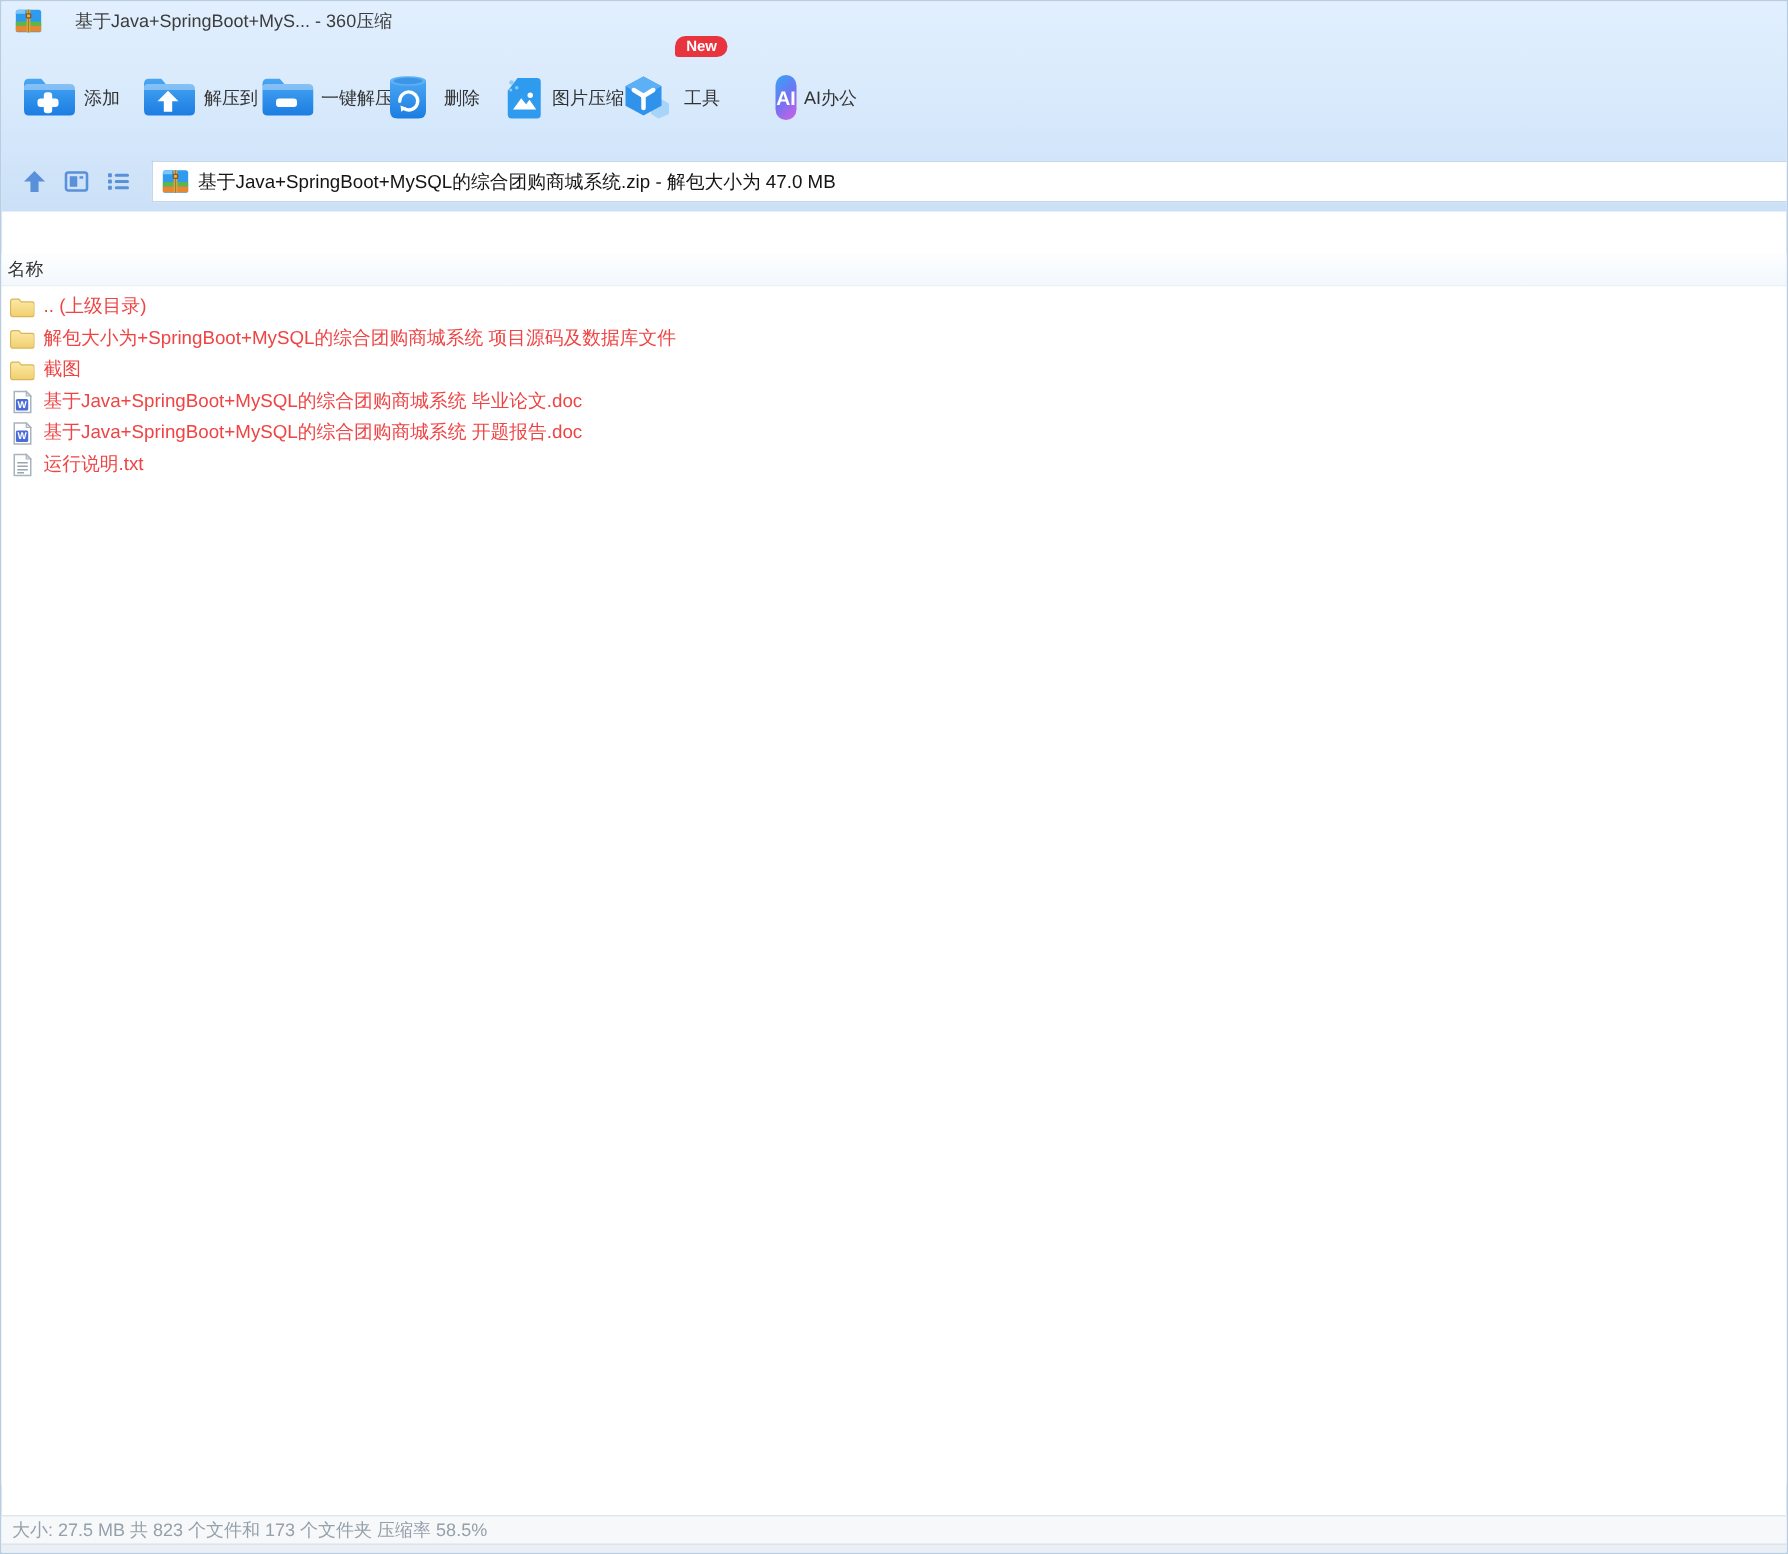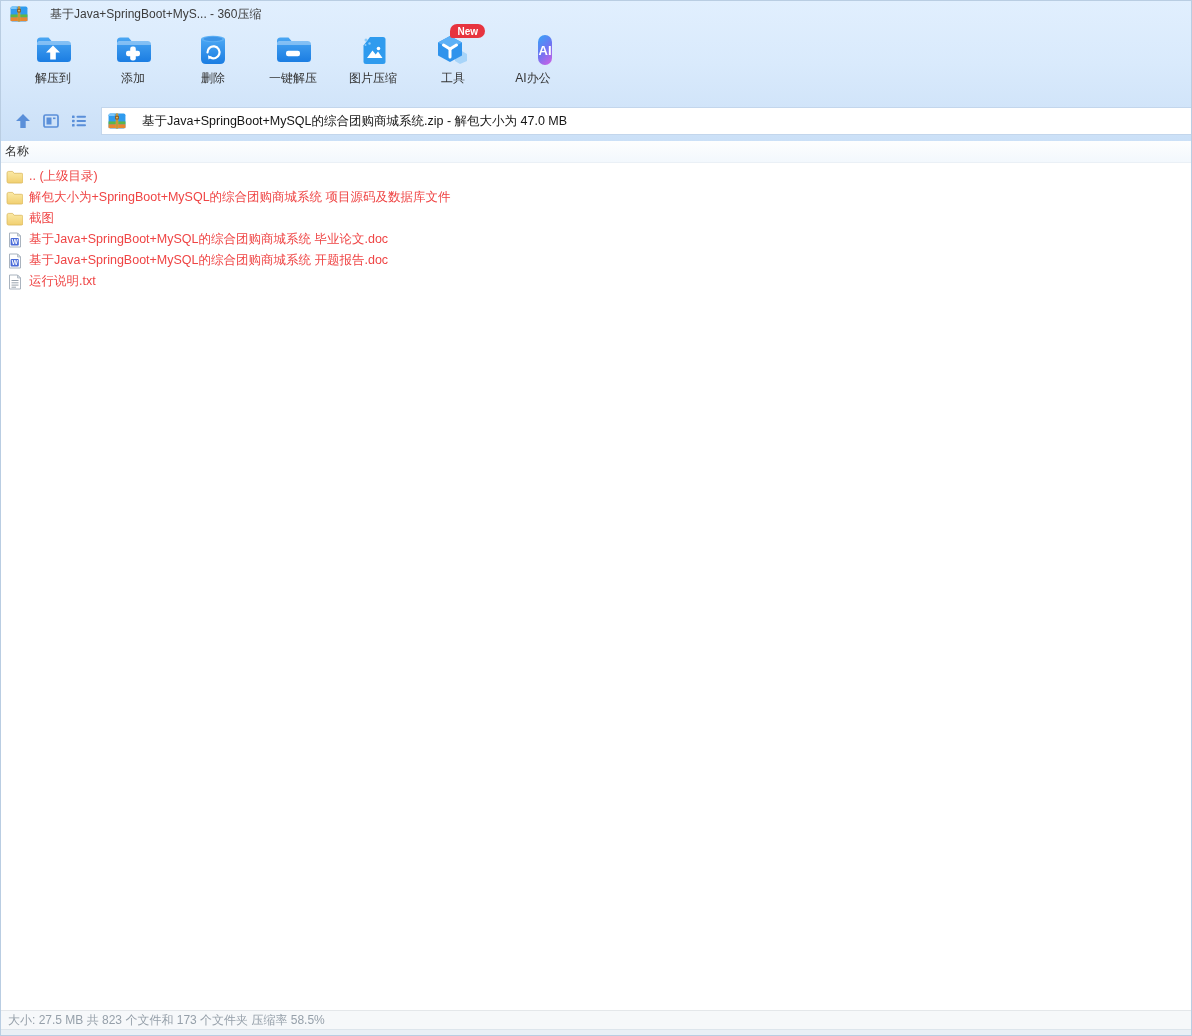--- a/index.html
+++ b/index.html
@@ -18,21 +18,21 @@
   }
   .titlebar {
     height:26px; display:flex; align-items:center; gap:22px;
     padding-left:9px; font-size:12px; color:#3c3c3c;
   }
   .toolbar {
     height:74px; display:flex; align-items:flex-start; padding-left:12px;
   }
   .tool-btn {
     width:80px; height:70px; position:relative;
-    display:flex; flex-direction:column; align-items:center;
+    display:flex; flex-direction:row; align-items:center;
     padding-top:6px; gap:5px; border-radius:4px; cursor:default;
     font-size:12px; color:#333;
   }
   .tool-icon { width:38px; height:34px; display:flex; align-items:center; justify-content:center; }
   .tool-label { line-height:13px; white-space:nowrap; }
   .new-badge {
     position:absolute; top:-3px; right:8px;
     background:#e7343f; color:#fff; font-size:10px; font-weight:bold;
     padding:1.5px 7px; border-radius:9px 9px 9px 3px; line-height:11px;
   }
@@ -46,30 +46,30 @@
   .address-row {
     height:40px; display:flex; align-items:center; padding-left:10px;
   }
   .nav-btn {
     width:24px; height:24px; margin-right:4px;
     display:flex; align-items:center; justify-content:center; border-radius:3px;
   }
   .address-field {
     flex:1; height:28px; margin-left:6px; background:#fff;
     border:1px solid #c3d6ec; border-right:none;
-    display:flex; align-items:center; gap:16px; padding-left:6px;
+    display:flex; align-items:center; gap:6px; padding-left:6px;
     font-size:12.5px; color:#151515; white-space:nowrap; overflow:hidden;
   }
   
   .list-header {
     height:22px; flex:0 0 auto;
     background:linear-gradient(180deg,#fdfefe 0%,#f3f8fd 100%);
     border-bottom:1px solid #eaf0f6;
     display:flex; align-items:center; padding-left:4px;
-    font-size:12px; color:#333;
+    font-size:12px; color:#333;margin-top:28px;
   }
   
   .file-list { flex:1 1 auto; background:#fff; padding-top:3px; overflow:hidden; }
   .file-row {
     height:21px; display:flex; align-items:center; gap:6px; padding-left:5px;
     font-size:12.5px; color:#ef4444; white-space:nowrap; cursor:default;
   }
   .row-icon { width:17px; height:17px; display:flex; align-items:center; justify-content:center; flex:0 0 auto; }
   
   .statusbar {
@@ -116,62 +116,62 @@
       <span>基于Java+SpringBoot+MyS... - 360压缩</span>
     </div>
 
     <div class="toolbar">
 
       <div class="tool-btn">
         <span class="tool-icon">
           <svg width="36" height="30" viewBox="0 0 36 30">
             <path d="M2 6 q0-3.5 3.5-3.5 h8 l3 3.5 h16 q3.5 0 3.5 3.5 v14 q0 3.5-3.5 3.5 h-27 q-3.5 0-3.5-3.5 z" fill="url(#bluefolder)"></path>
             <path d="M2 8.5 q0-2.5 2.5-2.5 h29 q2.5 0 2.5 2.5 v1.5 h-34 z" fill="rgba(255,255,255,0.35)"></path>
-            <path d="M18 10.5 l7 7 h-4.2 v7 h-5.6 v-7 h-4.2 z" fill="#fff"></path>
-          </svg>
-        </span>
-        <span class="tool-label">解压到</span>
+            <rect x="15.2" y="11.5" width="5.6" height="14" rx="2.2" fill="#fff"></rect>
+            <rect x="11" y="15.7" width="14" height="5.6" rx="2.2" fill="#fff"></rect>
+          </svg>
+        </span>
+        <span class="tool-label">添加</span>
       </div>
 
       <div class="tool-btn">
         <span class="tool-icon">
           <svg width="36" height="30" viewBox="0 0 36 30">
             <path d="M2 6 q0-3.5 3.5-3.5 h8 l3 3.5 h16 q3.5 0 3.5 3.5 v14 q0 3.5-3.5 3.5 h-27 q-3.5 0-3.5-3.5 z" fill="url(#bluefolder)"></path>
             <path d="M2 8.5 q0-2.5 2.5-2.5 h29 q2.5 0 2.5 2.5 v1.5 h-34 z" fill="rgba(255,255,255,0.35)"></path>
-            <rect x="15.2" y="11.5" width="5.6" height="14" rx="2.2" fill="#fff"></rect>
+            <path d="M18 10.5 l7 7 h-4.2 v7 h-5.6 v-7 h-4.2 z" fill="#fff"></path>
+          </svg>
+        </span>
+        <span class="tool-label">解压到</span>
+      </div>
+
+      <div class="tool-btn">
+        <span class="tool-icon">
+          <svg width="36" height="30" viewBox="0 0 36 30">
+            <path d="M2 6 q0-3.5 3.5-3.5 h8 l3 3.5 h16 q3.5 0 3.5 3.5 v14 q0 3.5-3.5 3.5 h-27 q-3.5 0-3.5-3.5 z" fill="url(#bluefolder)"></path>
+            <path d="M2 8.5 q0-2.5 2.5-2.5 h29 q2.5 0 2.5 2.5 v1.5 h-34 z" fill="rgba(255,255,255,0.35)"></path>
             <rect x="11" y="15.7" width="14" height="5.6" rx="2.2" fill="#fff"></rect>
           </svg>
         </span>
-        <span class="tool-label">添加</span>
+        <span class="tool-label">一键解压</span>
       </div>
 
       <div class="tool-btn">
         <span class="tool-icon">
           <svg width="30" height="32" viewBox="0 0 30 32">
             <path d="M3 5 h24 v20 q0 5-5 5 h-14 q-5 0-5-5 z" fill="url(#bluefolder)"></path>
             <ellipse cx="15" cy="5" rx="12" ry="3.2" fill="#5db0f5"></ellipse>
             <ellipse cx="15" cy="5" rx="9.5" ry="2.2" fill="#3d95e8"></ellipse>
             <g stroke="#fff" stroke-width="2.2" fill="none" stroke-linecap="round">
               <path d="M9.5 18.5 a6 6 0 1 1 3 5"></path>
             </g>
             <path d="M10.5 25.5 l-0.5-4.2 4 1.6 z" fill="#fff"></path>
           </svg>
         </span>
         <span class="tool-label">删除</span>
-      </div>
-
-      <div class="tool-btn">
-        <span class="tool-icon">
-          <svg width="36" height="30" viewBox="0 0 36 30">
-            <path d="M2 6 q0-3.5 3.5-3.5 h8 l3 3.5 h16 q3.5 0 3.5 3.5 v14 q0 3.5-3.5 3.5 h-27 q-3.5 0-3.5-3.5 z" fill="url(#bluefolder)"></path>
-            <path d="M2 8.5 q0-2.5 2.5-2.5 h29 q2.5 0 2.5 2.5 v1.5 h-34 z" fill="rgba(255,255,255,0.35)"></path>
-            <rect x="11" y="15.7" width="14" height="5.6" rx="2.2" fill="#fff"></rect>
-          </svg>
-        </span>
-        <span class="tool-label">一键解压</span>
       </div>
 
       <div class="tool-btn">
         <span class="tool-icon">
           <svg width="30" height="32" viewBox="0 0 30 32">
             <path d="M12 3 h13 q2.5 0 2.5 2.5 v22 q0 2.5-2.5 2.5 h-17 q-2.5 0-2.5-2.5 v-16 z" fill="#2f9bee"></path>
             <circle cx="8" cy="6" r="1.5" fill="#8ecbf7"></circle>
             <circle cx="11.5" cy="9.5" r="1.2" fill="#8ecbf7"></circle>
             <circle cx="7.5" cy="11" r="1" fill="#8ecbf7"></circle>
             <path d="M9 24 l5.5-7.5 3.2 4 2.3-3 4.5 6.5 z" fill="#fff"></path>

